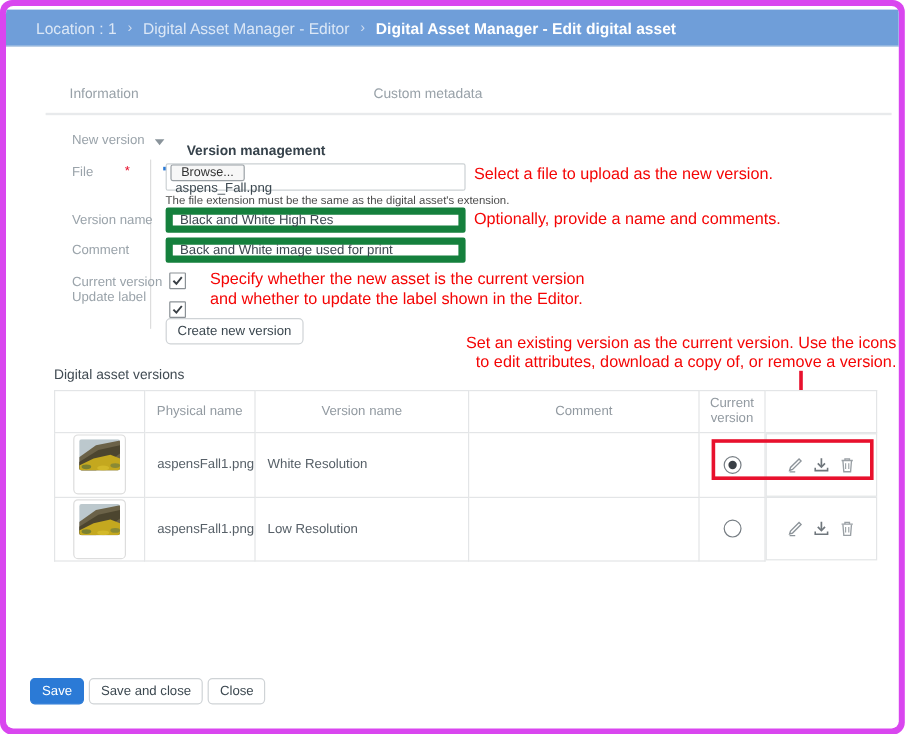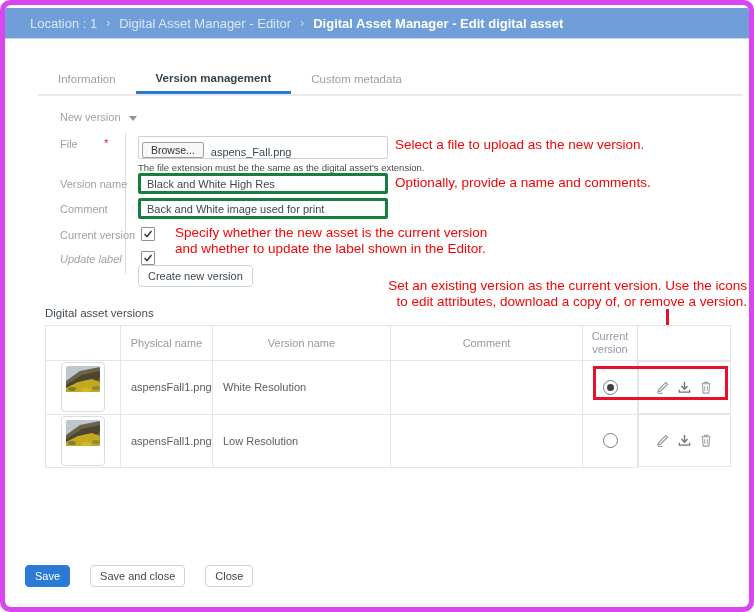--- a/index.html
+++ b/index.html
@@ -13,33 +13,33 @@
     color:#dbe7f6;font-size:13px;border-bottom:1px solid #c7d6e8;}
   .topbar .crumb{cursor:pointer;}
   .topbar .sep{margin:0 9px;font-size:12px;color:#cfdcef;}
   .topbar .current{color:#ffffff;font-weight:bold;}
 
   
   .tabbar{position:absolute;left:33px;right:6px;top:59px;height:30px;
     border-bottom:2px solid #e8eaec;display:flex;}
   .tab{padding:0 20px;font-size:11.5px;color:#98a1a8;display:flex;align-items:center;
     height:30px;box-sizing:border-box;cursor:pointer;}
-  .tab.active{color:#36424b;font-weight:bold;border-bottom:3px solid #2979d6;margin-bottom:-2px;}
+  .tab.active{color:#36424b;font-weight:bold;border-bottom:3px solid #2979d6;margin-bottom:-2px;margin-top:48px;}
 
   
   .flabel{position:absolute;font-size:11px;color:#9aa3aa;}
   .req{color:#e8112d;font-size:11px;position:absolute;}
   .vline{position:absolute;left:120px;top:128px;height:141px;width:1px;background:#ddd;}
   .chevron{position:absolute;left:124px;top:111px;width:0;height:0;
     border-left:4px solid transparent;border-right:4px solid transparent;border-top:5px solid #8a949b;cursor:pointer;}
-  .inputbox{position:absolute;left:133px;width:250px;height:21px;border:3px solid #15803d;
+  .inputbox{position:absolute;left:133px;width:250px;height:21px;border:6px solid #15803d;
     border-radius:2px;background:#fff;font-size:11px;color:#3c4850;display:flex;align-items:center;
     padding:0 6px;box-sizing:border-box;}
   .filebox{position:absolute;left:133px;top:131px;width:250px;height:23px;border:1px solid #ccd1d4;
-    border-radius:2px;display:flex;align-items:flex-end;box-sizing:border-box;background:#fff;}
+    border-radius:2px;display:flex;align-items:flex-start;box-sizing:border-box;background:#fff;flex-direction:column;}
   .browse{margin-left:3px;height:16px;border:1px solid #9aa0a5;border-radius:2px;background:#f7f7f7;
     font-size:10.5px;color:#333;display:flex;align-items:center;padding:0 8px;cursor:pointer;
     font-family:"Liberation Sans",sans-serif;}
   .filename{font-size:11px;color:#3c4850;margin-left:7px;}
   .helper{position:absolute;left:133px;top:157px;font-size:9.5px;color:#4a4a4a;}
   .checkbox{position:absolute;left:136px;width:12px;height:12px;border:1px solid #8b9196;
     border-radius:1px;background:#fff;cursor:pointer;}
   .checkbox svg{position:absolute;left:0px;top:0px;}
   .btn{border:1px solid #cfd3d6;border-radius:4px;background:#fff;color:#3c4850;
     font-size:11px;padding:4px 9px;cursor:pointer;font-family:"Liberation Sans",sans-serif;}
@@ -68,21 +68,21 @@
     margin:0 auto;overflow:hidden;}
   .thumbcard svg{display:block;margin:3px auto 0 auto;border-radius:2px;}
   .radio{width:13px;height:13px;border:1px solid #777e84;border-radius:50%;margin:0 auto;
     position:relative;cursor:pointer;background:#fff;}
   .radio.sel::after{content:"";position:absolute;left:3px;top:3px;width:7px;height:7px;
     border-radius:50%;background:#3a4046;}
   .actions{display:flex;justify-content:space-evenly;align-items:center;}
   .icobtn{cursor:pointer;display:flex;align-items:center;justify-content:center;width:18px;height:18px;}
 
   
-  .footer{position:absolute;left:20px;top:560px;display:flex;gap:20px;}
+  .footer{position:absolute;left:20px;top:560px;display:flex;gap:4px;}
   .btn.primary{background:#2b7ad6;border-color:#2b7ad6;color:#fff;}
 </style>
 </head>
 <body>
 
 <div class="frame">
 <div class="page">
 
   <div class="topbar">
     <span class="crumb">Location : 1</span>
@@ -120,21 +120,21 @@
     <span>Back and White image used for print</span>
   </div>
 
   <div class="flabel" style="left:55px;top:224px;">Current version</div>
   <div class="checkbox" style="top:222px;">
     <svg width="12" height="12" viewBox="0 0 12 12">
       <path d="M2.5 6 L5 8.5 L9.5 3" stroke="#3a4046" stroke-width="1.6" fill="none"></path>
     </svg>
   </div>
 
-  <div class="flabel" style="left:55px;top:248px;font-style:italic;">Update label</div>
+  <div class="flabel" style="left:55px;top:237px;">Update label</div>
   <div class="checkbox" style="top:246px;">
     <svg width="12" height="12" viewBox="0 0 12 12">
       <path d="M2.5 6 L5 8.5 L9.5 3" stroke="#3a4046" stroke-width="1.6" fill="none"></path>
     </svg>
   </div>
 
   <button class="btn create">Create new version</button>
 
   <div class="ann" style="left:390px;top:170px;">Optionally, provide a name and comments.</div>
   <div class="ann" style="left:390px;top:132px;">Select a file to upload as the new version.</div>

